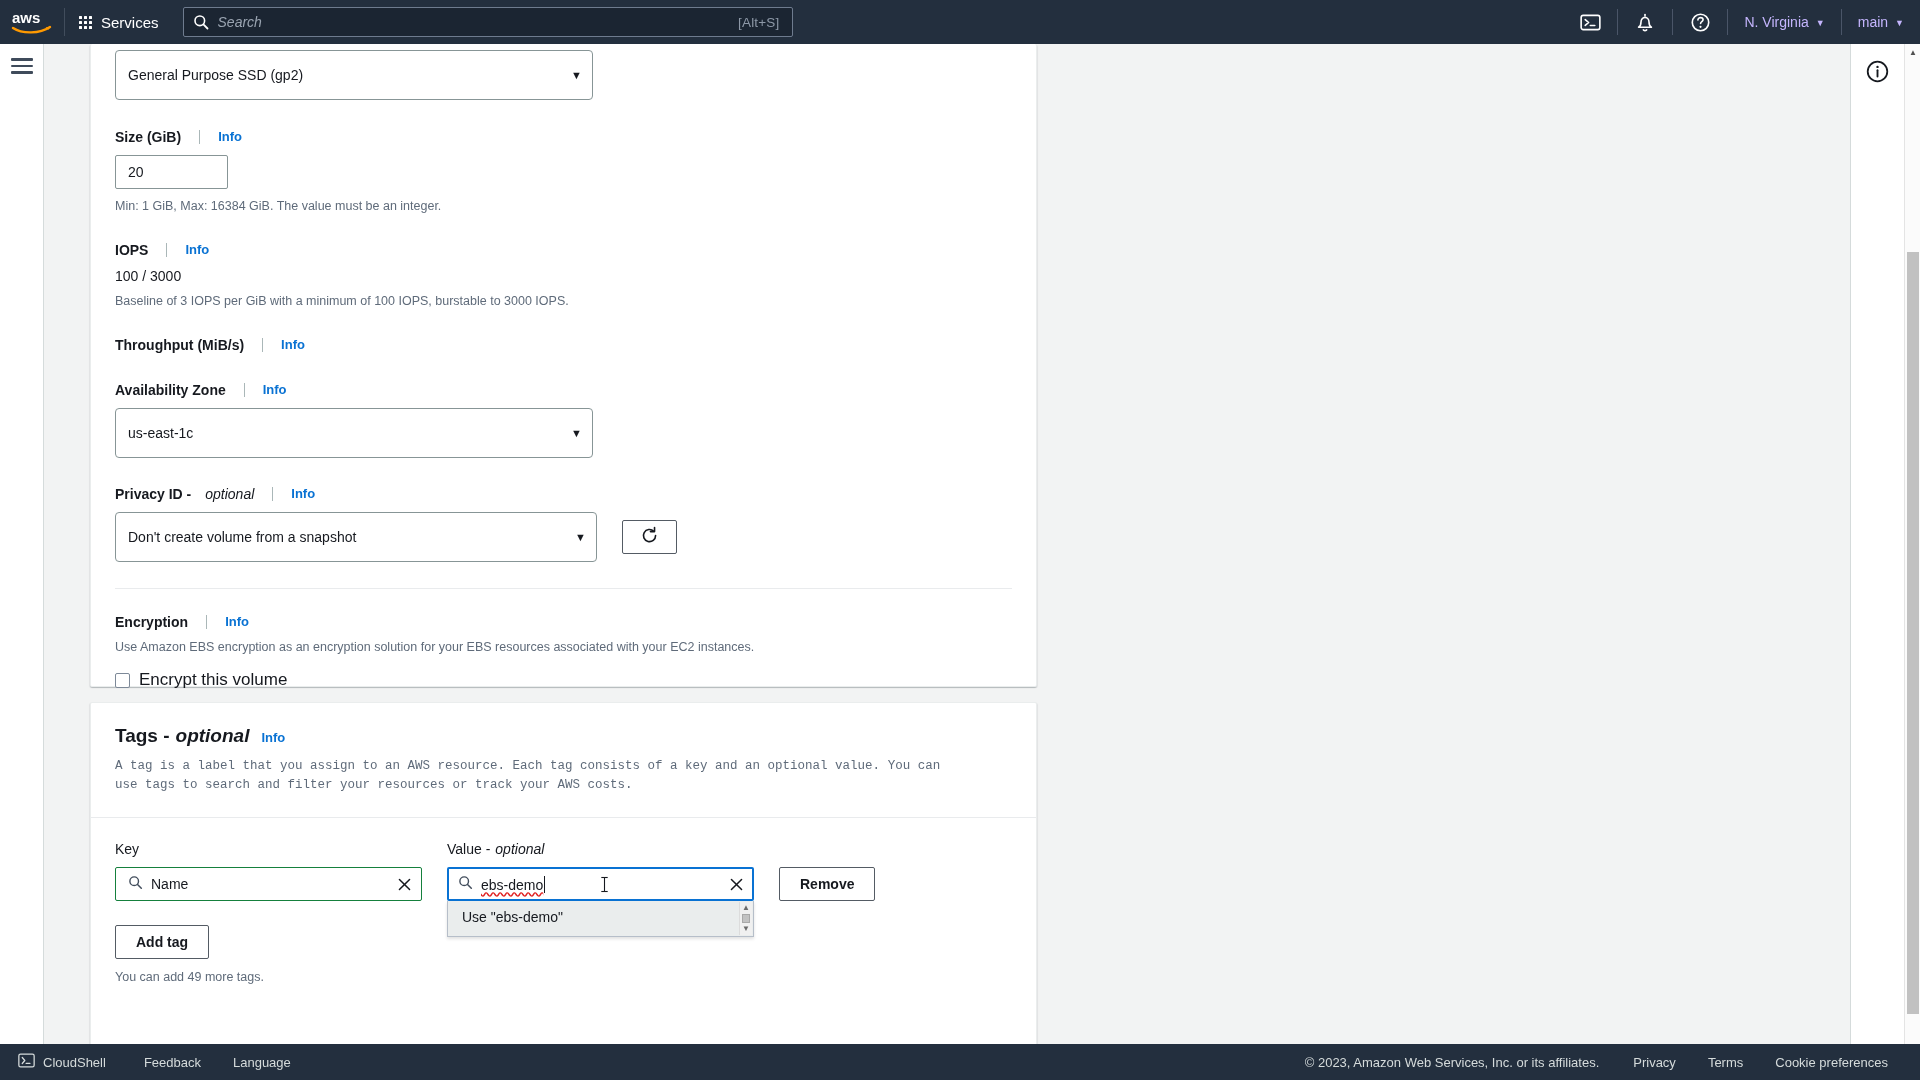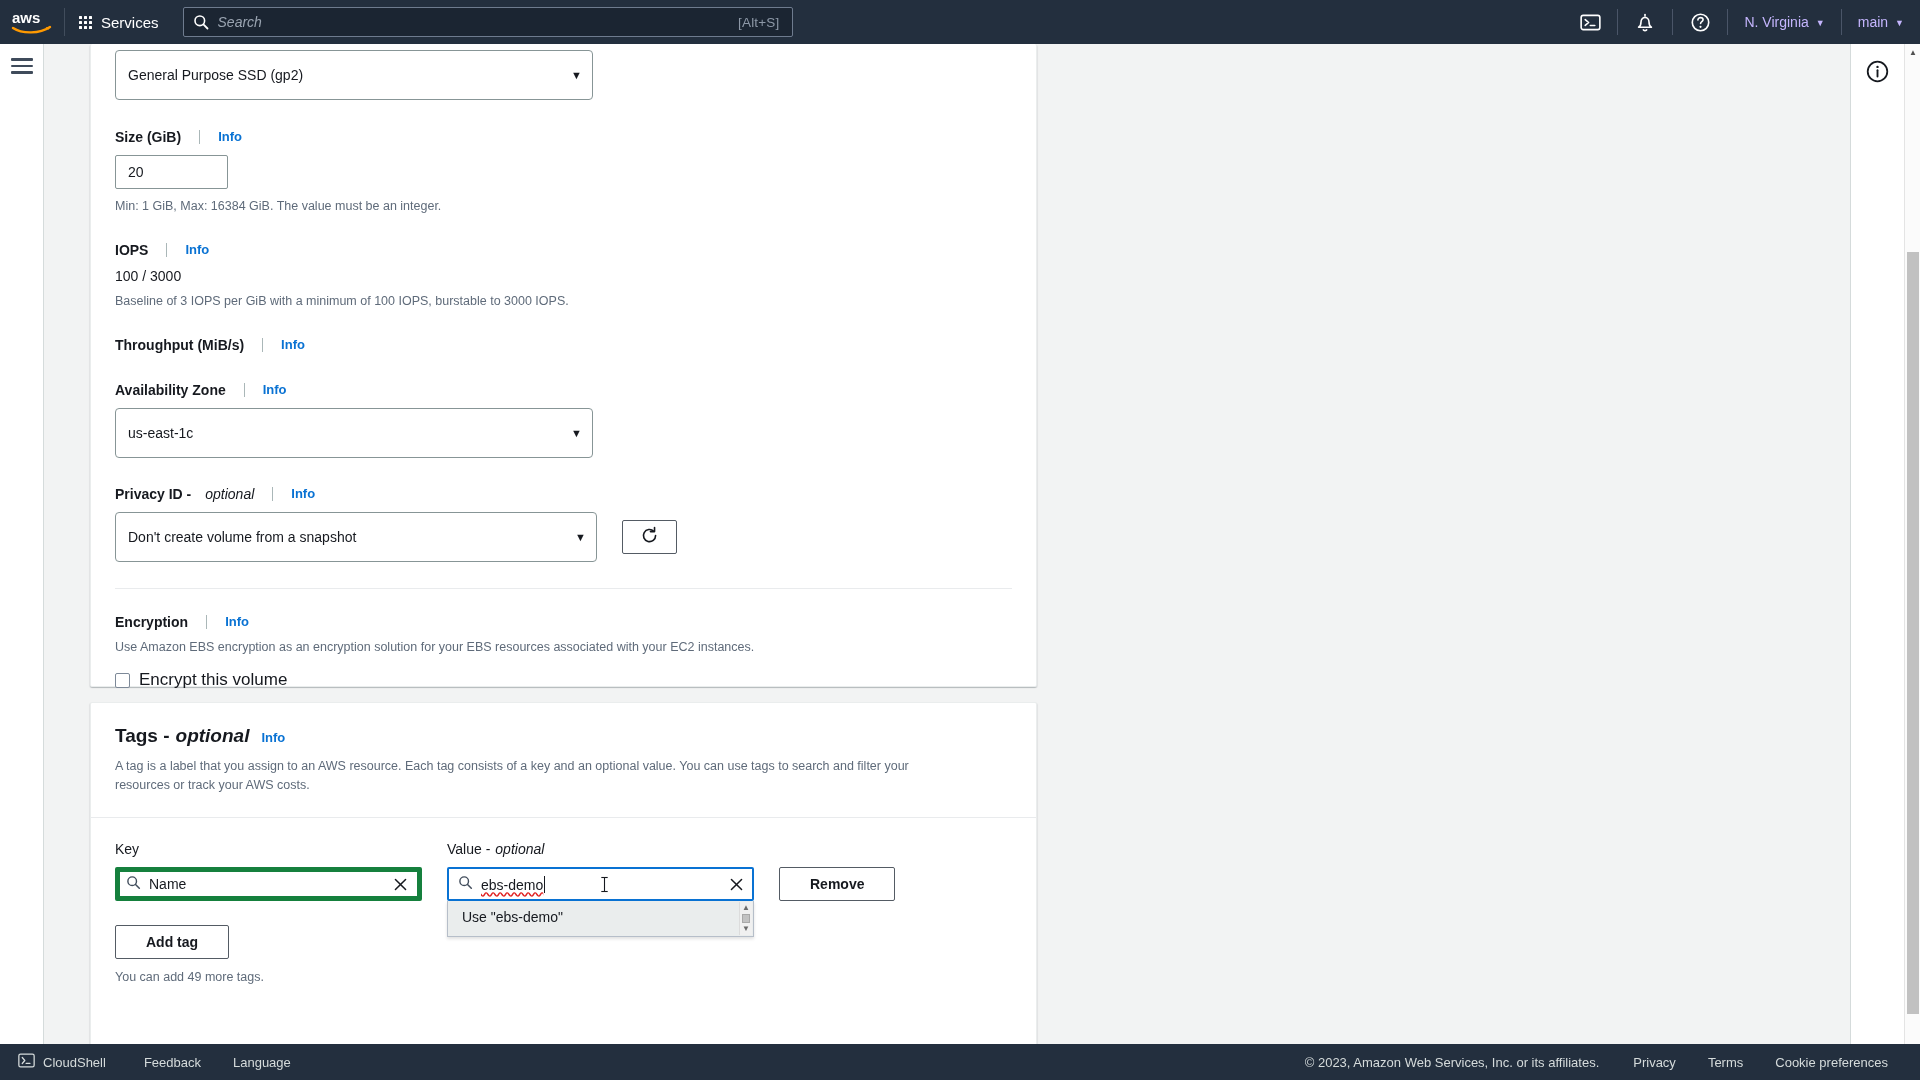--- a/index.html
+++ b/index.html
@@ -150,23 +150,23 @@
 
   .section-title {
     font-size: 19px; font-weight: 700; color: #16191f;
     display: flex; align-items: baseline; gap: 0;
   }
   .section-title .t-optional { font-weight: 700; font-style: italic; }
 
   
   .tag-label { font-size: 14px; color: #16191f; line-height: 18px; }
   .tag-input {
-    height: 34px; border: 5px solid #15803d; border-radius: 2px;
+    height: 34px; border: 1px solid #15803d; border-radius: 2px;
     background: #fff; display: flex; align-items: center; gap: 8px;
-    padding: 0 9px 0 6px; cursor: text; position: relative;
+    padding: 0 9px 0 12px; cursor: text; position: relative;
   }
   .tag-input.focused {
     border: 2px solid #0972d3;
     padding: 0 8px 0 9px;
   }
   .tag-input .tval { flex: 1; font-size: 14px; color: #16191f; position: relative; }
   .tag-input .tval.spell {
     text-decoration: underline wavy #e02020;
     text-decoration-skip-ink: none;
     text-underline-offset: 2px;
@@ -174,21 +174,21 @@
   .caretbar {
     display: inline-block; width: 1px; height: 17px;
     background: #16191f; vertical-align: -3px; margin-left: 1px;
   }
   .xclear { cursor: pointer; display: flex; align-items: center; }
 
   .btn-normal {
     height: 34px; border: 1px solid #545b64; border-radius: 2px;
     background: #fff; color: #16191f; font-size: 14px; font-weight: 700;
     display: inline-flex; align-items: center; justify-content: center;
-    padding: 0 30px; cursor: pointer;
+    padding: 0 20px; cursor: pointer;
     font-family: "Liberation Sans", sans-serif;
   }
   .btn-primary {
     height: 34px; border: 1px solid #e98a04; border-radius: 2px;
     background: #ec9b0a; color: #16191f; font-size: 14px; font-weight: 700;
     display: inline-flex; align-items: center; justify-content: center;
     padding: 0 20px; cursor: pointer;
     font-family: "Liberation Sans", sans-serif;
   }
 
@@ -442,21 +442,21 @@
 
   <div class="card" id="card-tags">
     <div class="inner" style="padding-top:22px;">
 
       <div class="section-title">
         <span>Tags -</span>
         <span class="t-optional" style="margin-left:6px;">optional</span>
         <span class="info-link" style="margin-left:12px; font-size:13px;">Info</span>
       </div>
 
-      <div class="help-text" style="margin-top:10px; width:845px; line-height:19px;">A tag is a label that you assign to an AWS resource. Each tag consists of a key and an optional value. You can use tags to search and filter your resources or track your AWS costs.</div>
+      <div class="help-text" style="margin-top:10px; width:845px; line-height:19px;font-family:Liberation Mono, monospace;">A tag is a label that you assign to an AWS resource. Each tag consists of a key and an optional value. You can use tags to search and filter your resources or track your AWS costs.</div>
     </div>
 
     <div class="hr" style="margin-top:22px;"></div>
 
     <div class="inner" style="padding-top:22px;">
       <div style="display:flex; align-items:flex-start; gap:25px;">
 
         <div style="width:307px;">
           <div class="tag-label">Key</div>
           <div class="tag-input" style="margin-top:9px;">

